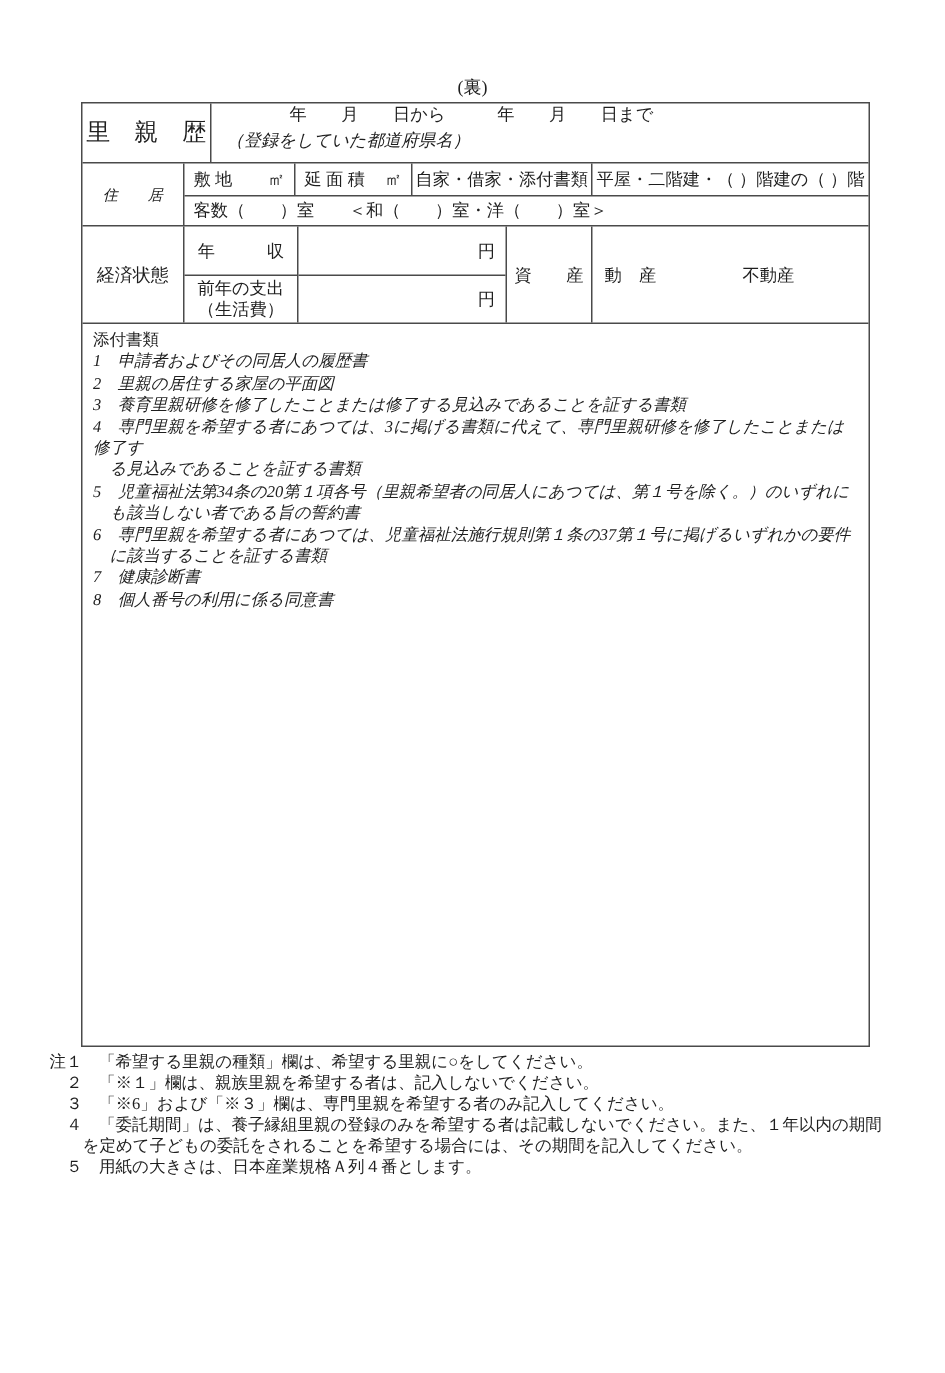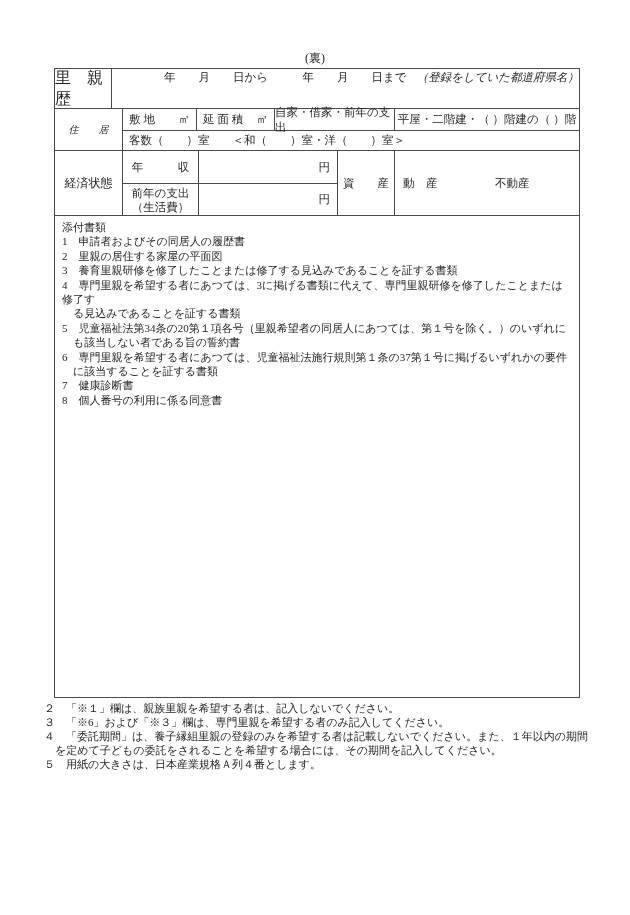--- a/index.html
+++ b/index.html
@@ -32,21 +32,21 @@
     display: flex;
     flex-direction: column;
     font-size: 11.5px;
   }
   .bb { border-bottom: 1px solid #4a4a4a; }
   .br { border-right: 1px solid #4a4a4a; }
   .cc { display: flex; align-items: center; justify-content: center; }
 
   .row-history { height: 40px; display: flex; }
   .history-label { width: 86px; font-size: 16px; }
-  .history-main { flex: 1; display: flex; flex-direction: row; justify-content: flex-start; line-height: 17px; }
+  .history-main { flex: 1; display: flex; flex-direction: column; justify-content: flex-start; line-height: 17px; }
   .history-period { padding-left: 52px; white-space: pre; }
   .history-pref { padding-left: 10px; white-space: pre; font-style: italic; }
 
   .row-residence { height: 42px; display: flex; }
   .residence-label { width: 68px; font-size: 10px; font-style: italic; }
   .residence-main { flex: 1; display: flex; flex-direction: column; }
   .residence-top { height: 22px; display: flex; }
   .unit-cell { display: flex; align-items: center; justify-content: space-between; padding: 0 6px; }
   .site-cell { width: 74px; }
   .floor-cell { width: 78px; }
@@ -61,21 +61,21 @@
   .income-label { height: 33px; white-space: pre; }
   .expense-label { flex: 1; white-space: pre-line; text-align: center; line-height: 14px; }
   .yen-cell { height: 33px; display: flex; align-items: center; justify-content: flex-end; padding-right: 7px; }
   .yen-cell-2 { flex: 1; display: flex; align-items: center; justify-content: flex-end; padding-right: 7px; }
   .assets-cell { width: 57px; white-space: pre; }
   .asset-kind-col { flex: 1; display: flex; flex-direction: row; }
   .asset-kind { flex: 1; display: flex; align-items: center; padding-left: 8px; white-space: pre; }
 
   .row-attachments { flex: 1; padding: 4px 7px; font-size: 11px; line-height: 14.4px; }
   .attachments-heading { white-space: pre; }
-  .attachment-item { white-space: pre-wrap; }
+  .attachment-item { white-space: pre-wrap; font-style: italic; }
 
   
   .notes {
     position: absolute;
     left: 33px;
     top: 701px;
     width: 566px;
     font-size: 11px;
     line-height: 14.1px;
   }
@@ -103,21 +103,21 @@
       <div class="residence-main">
         <div class="residence-top bb">
           <div class="unit-cell site-cell br">
             <span>敷 地</span>
             <span>㎡</span>
           </div>
           <div class="unit-cell floor-cell br">
             <span>延 面 積</span>
             <span>㎡</span>
           </div>
-          <div class="ownership-cell br cc">自家・借家・前年の支出</div>
+          <div class="ownership-cell br cc">自家・借家・添付書類</div>
           <div class="stories-cell cc">平屋・二階建・（ ）階建の（ ）階</div>
         </div>
         <div class="residence-bottom">客数（　　）室　　＜和（　　）室・洋（　　）室＞</div>
       </div>
     </div>
 
     <div class="row-economic bb">
       <div class="economic-label br cc">経済状態</div>
       <div class="econ-col2 br">
         <div class="income-label bb cc">年　　　収</div>
@@ -150,20 +150,21 @@
 　も該当しない者である旨の誓約書</div>
       <div class="attachment-item">6　専門里親を希望する者にあつては、児童福祉法施行規則第１条の37第１号に掲げるいずれかの要件
 　に該当することを証する書類</div>
       <div class="attachment-item">7　健康診断書</div>
       <div class="attachment-item">8　個人番号の利用に係る同意書</div>
     </div>
 
   </div>
 
   <div class="notes">
+    <div class="note-item">注１　「希望する里親の種類」欄は、希望する里親に○をしてください。</div>
     <div class="note-item">　２　「※１」欄は、親族里親を希望する者は、記入しないでください。</div>
     <div class="note-item">　３　「※6」および「※３」欄は、専門里親を希望する者のみ記入してください。</div>
     <div class="note-item">　４　「委託期間」は、養子縁組里親の登録のみを希望する者は記載しないでください。また、１年以内の期間
 　　を定めて子どもの委託をされることを希望する場合には、その期間を記入してください。</div>
     <div class="note-item">　５　用紙の大きさは、日本産業規格Ａ列４番とします。</div>
   </div>
 
 </div>
 
 </body></html>

